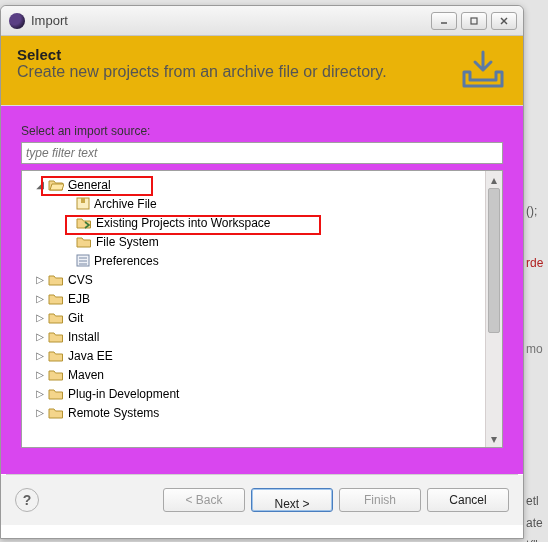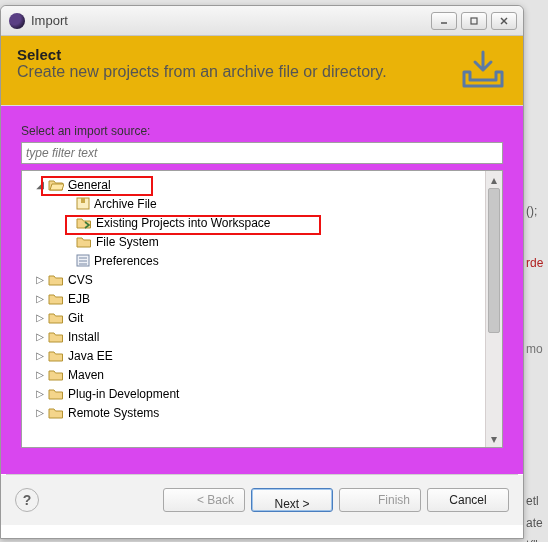--- a/index.html
+++ b/index.html
@@ -56,21 +56,21 @@
   .footer {
     height: 50px; padding: 10px 14px; display:flex; align-items:center; background:#f2f2f2;
   }
   .help-icon { width:24px; height:24px; border:1px solid #b2b2b2; border-radius:50%; display:flex; align-items:center; justify-content:center; color:#606060; font-weight:bold; cursor:pointer; font-size:14px;}
   .footer-spacer { flex:1; }
   .btn {
     min-width: 82px; height: 24px; border: 1px solid #a8a8a8; border-radius:3px;
     background: linear-gradient(#fdfdfd,#ededed); color:#222; margin-left:6px;
     display:flex; align-items:center; justify-content:center; padding: 0 10px; cursor:pointer;
   }
-  .btn.disabled { color:#9a9a9a;justify-content:flex-end; }
+  .btn.disabled { color:#9a9a9a; }
   .btn.primary { border-color:#4a7ebf; box-shadow: inset 0 0 0 1px rgba(101,164,228,0.6); align-items: flex-end; }
 
   .bg-clutter { position:absolute; right:0; top:30px; width:22px; height:500px; font-family: Consolas, monospace; font-size:12px; color:#555; line-height:22px; pointer-events:none;}
   .bg-clutter div { text-align:left; }
   .bg-clutter .rd { color:#b02020; }
   .bg-clutter .pk { color:#737373;margin-top:48px; }
 
   svg { display:block; }
 </style>
 </head>

